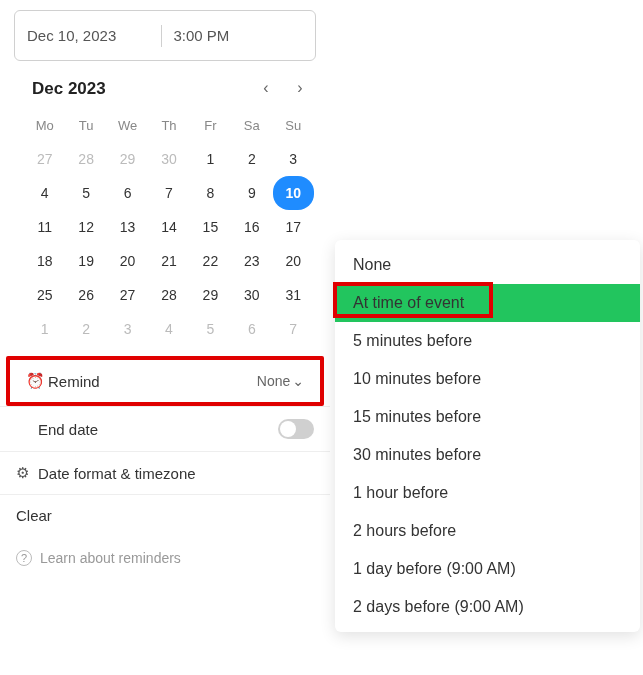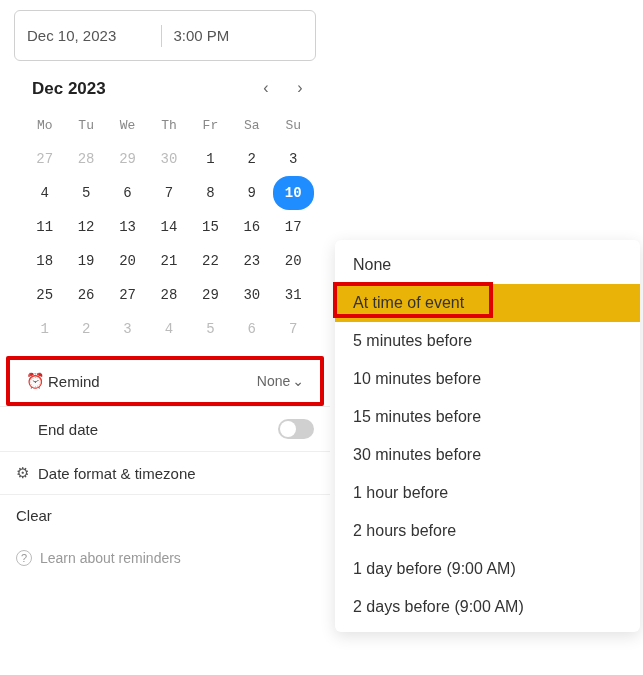--- a/index.html
+++ b/index.html
@@ -36,21 +36,20 @@
     padding: 8px 20px 6px 32px;
   }
   .cal-header .month {
     font-weight: 600; font-size: 17px; color: #222;
     flex: 1;
   }
   .cal-header .nav { display: flex; gap: 14px; }
   .cal-header .nav span { cursor: pointer; color:#666; width:20px; text-align:center;}
   .cal-grid {
     padding: 4px 16px 10px 24px;
-    font-family: Liberation Mono, monospace;
   }
   .cal-row { display: flex; }
   .cal-cell {
     flex: 1;
     text-align: center;
     padding: 9px 0;
     font-size: 14px;
   }
   .dow .cal-cell { color:#888; font-size:13px; }
   .other-month { color:#bbb; }
@@ -94,21 +93,21 @@
     box-shadow: 0 4px 16px rgba(0,0,0,0.12);
     border-radius: 6px;
     padding: 6px 0;
   }
   .menu-item {
     padding: 10px 18px;
     font-size: 16px;
     color: #333;
     cursor: pointer;
   }
-  .menu-item.hover { background: #eab308; }
+  .menu-item.hover { background: #22c55e; }
   #menu-highlight {
     position: absolute;
     left: 333px; top: 282px;
     width: 160px; height: 36px;
     border: 4px solid #e00000;
     pointer-events: none;
   }
   .chev { font-size: 16px; }
 </style>
 </head>

